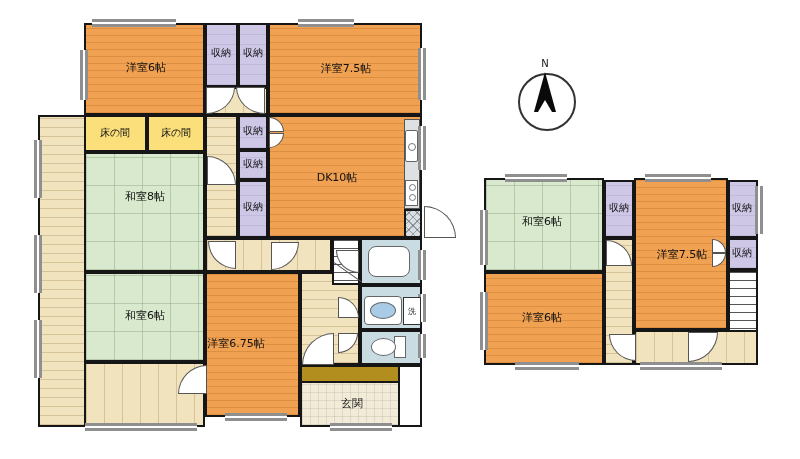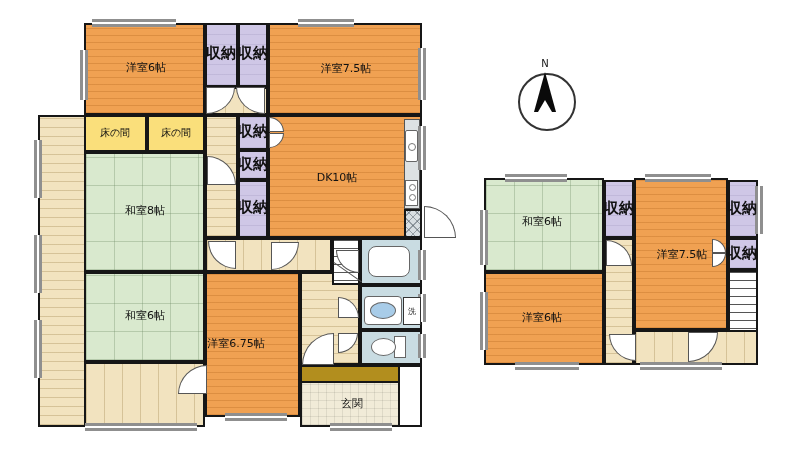--- a/index.html
+++ b/index.html
@@ -18,21 +18,21 @@
   .gh{background-image:repeating-linear-gradient(0deg,rgba(140,110,50,.28) 0 1px,transparent 1px 9px);}
   .gv{background-image:repeating-linear-gradient(90deg,rgba(140,110,50,.28) 0 1px,transparent 1px 18px);}
   .wet{background-color:var(--c-wet,#C9DCE2);}
   .tile{background-color:var(--c-entrance_tile,#F1EBD8);
         background-image:repeating-linear-gradient(0deg,rgba(0,0,0,.08) 0 1px,transparent 1px 8px),
                          repeating-linear-gradient(90deg,rgba(0,0,0,.08) 0 1px,transparent 1px 8px);}
   .step{background-color:var(--c-entrance_step,#B28E1E);}
   .white{background:#fff;}
   .lbl{position:absolute;transform:translate(-50%,-50%);font-size:11px;color:#111;
        white-space:nowrap;z-index:6;}
-  .s10{font-size:10px;} .s9{font-size:15px;font-weight:bold;} .s8{font-size:8px;}
+  .s10{font-size:10px;} .s9{font-size:10px;} .s8{font-size:8px;}
   .winh{position:absolute;box-sizing:border-box;height:8px;background:#fff;
         border-top:3px solid var(--c-window_gray,#8F8F8F);
         border-bottom:3px solid var(--c-window_gray,#8F8F8F);z-index:4;}
   .winv{position:absolute;box-sizing:border-box;width:8px;background:#fff;
         border-left:3px solid var(--c-window_gray,#8F8F8F);
         border-right:3px solid var(--c-window_gray,#8F8F8F);z-index:4;}
   .door{position:absolute;background:#fff;border:1px solid #555;z-index:5;box-sizing:border-box;}
   .dr-tl{border-radius:100% 0 0 0;} .dr-tr{border-radius:0 100% 0 0;}
   .dr-bl{border-radius:0 0 0 100%;} .dr-br{border-radius:0 0 100% 0;}
   .fix{position:absolute;background:#fff;border:1px solid #666;box-sizing:border-box;z-index:5;}
@@ -158,21 +158,21 @@
   <div class="compass-circle" style="left:518px;top:73px;width:54px;height:54px;"></div>
   <div class="arrow-up" style="left:534px;top:72px;"></div>
   <div class="arrow-notch" style="left:538px;top:100px;"></div>
 
   <div class="lbl" style="left:146px;top:67px;">洋室6帖</div>
   <div class="lbl s9" style="left:221px;top:53px;">収納</div>
   <div class="lbl s9" style="left:253px;top:53px;">収納</div>
   <div class="lbl" style="left:346px;top:68px;">洋室7.5帖</div>
   <div class="lbl s10" style="left:115px;top:133px;">床の間</div>
   <div class="lbl s10" style="left:176px;top:133px;">床の間</div>
-  <div class="lbl" style="left:145px;top:210px;">和室8帖</div>
+  <div class="lbl" style="left:145px;top:196px;">和室8帖</div>
   <div class="lbl s9" style="left:253px;top:131px;">収納</div>
   <div class="lbl s9" style="left:253px;top:164px;">収納</div>
   <div class="lbl s9" style="left:253px;top:207px;">収納</div>
   <div class="lbl" style="left:337px;top:177px;">DK10帖</div>
   <div class="lbl" style="left:145px;top:315px;">和室6帖</div>
   <div class="lbl" style="left:236px;top:343px;">洋室6.75帖</div>
   <div class="lbl" style="left:352px;top:403px;">玄関</div>
   <div class="lbl s8" style="left:412px;top:311px;">洗</div>
   <div class="lbl" style="left:542px;top:221px;">和室6帖</div>
   <div class="lbl s9" style="left:619px;top:208px;">収納</div>

